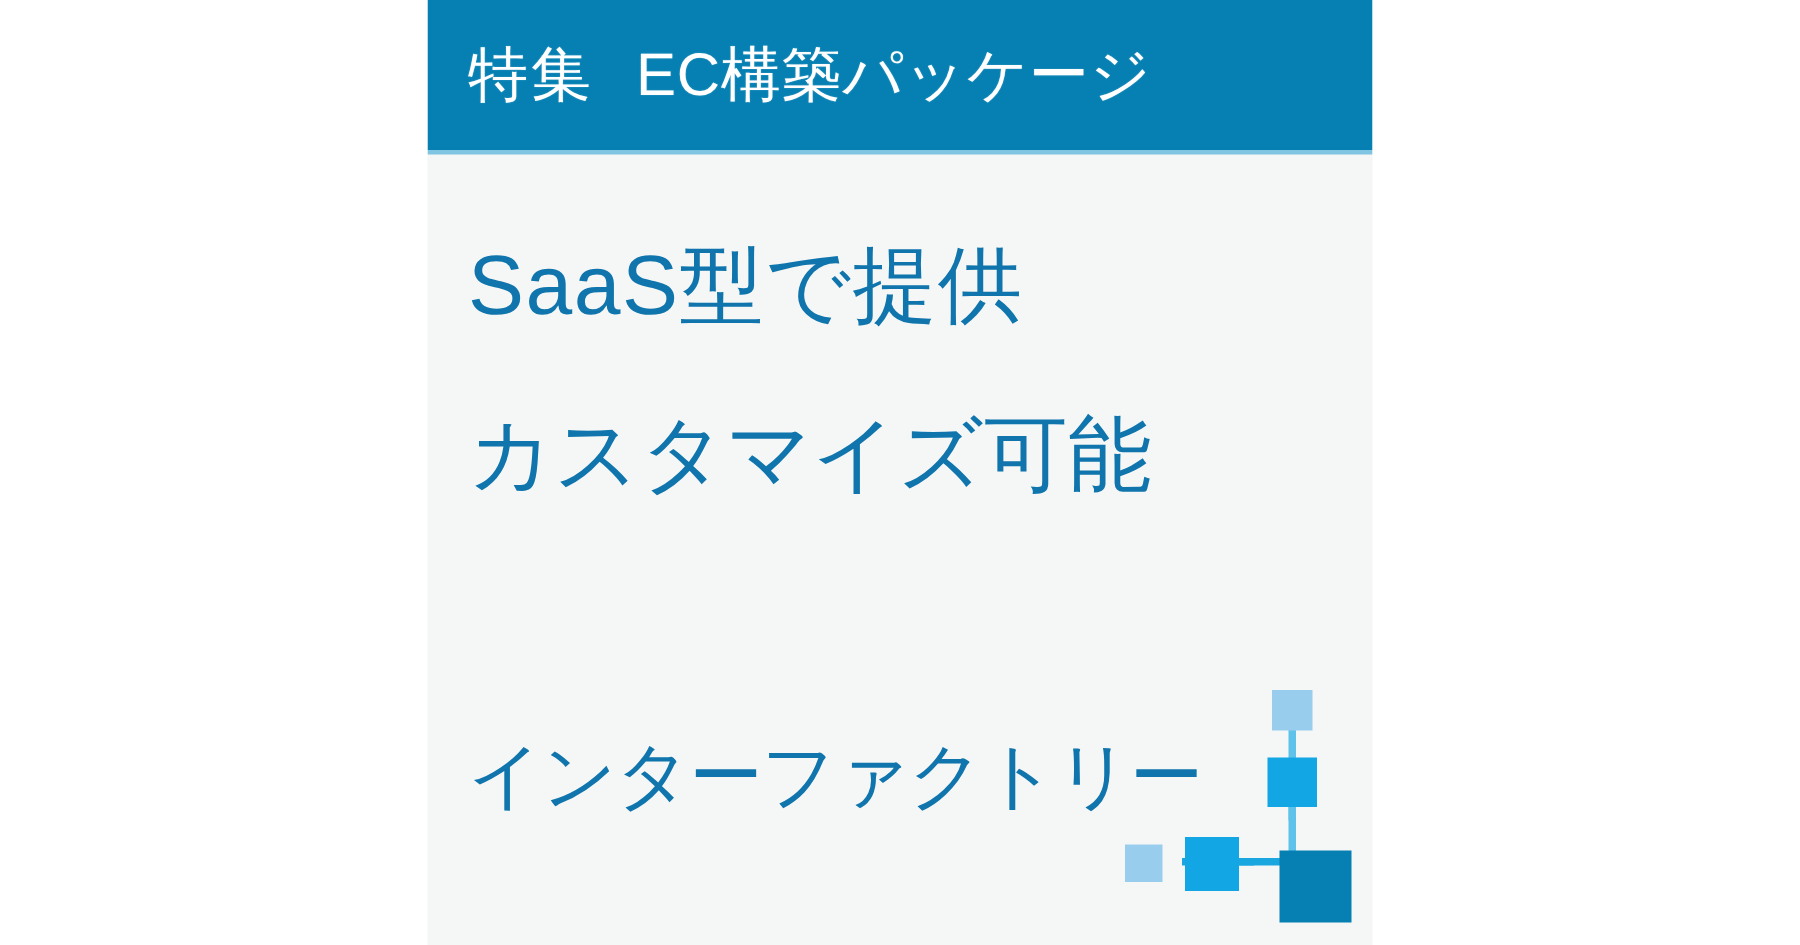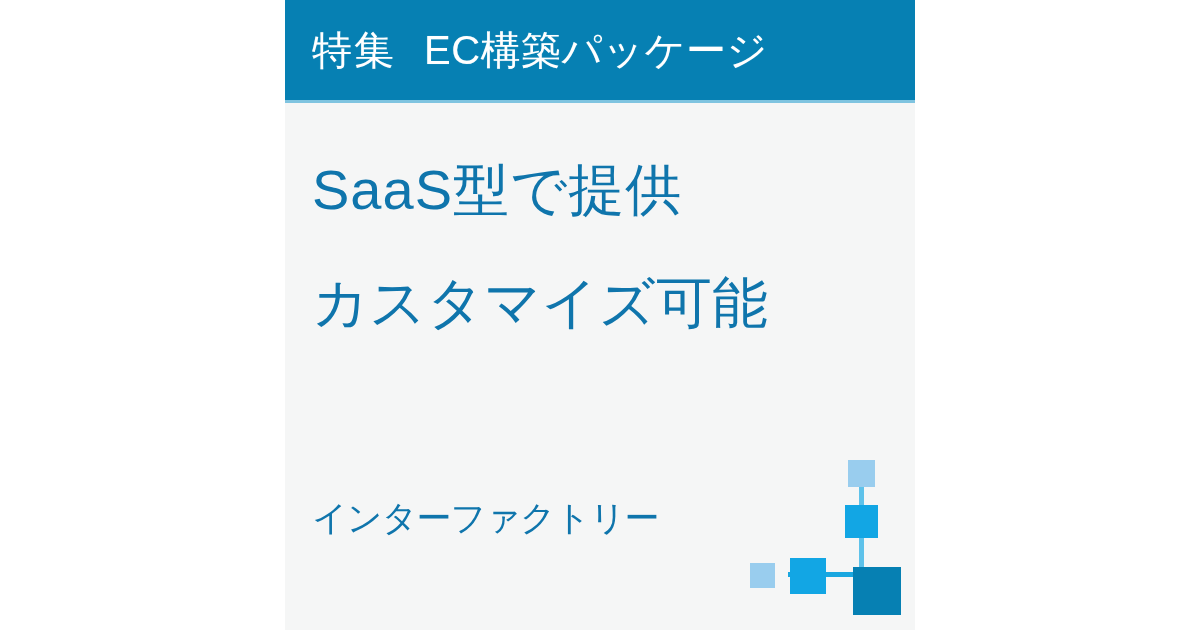--- a/index.html
+++ b/index.html
@@ -90,21 +90,21 @@
   .headline-line.latin-spaced {
     letter-spacing: 1px;
   }
 
   
   #company-name {
     position: absolute;
     left: 27px;
     top: 487px;
     color: #0f75ac;
-    font-size: 35px;
+    font-size: 49px;
     font-weight: 500;
     line-height: 62px;
     letter-spacing: -1px;
     white-space: nowrap;
   }
 
   
   #logo-mark {
     position: absolute;
     left: 460px;   

